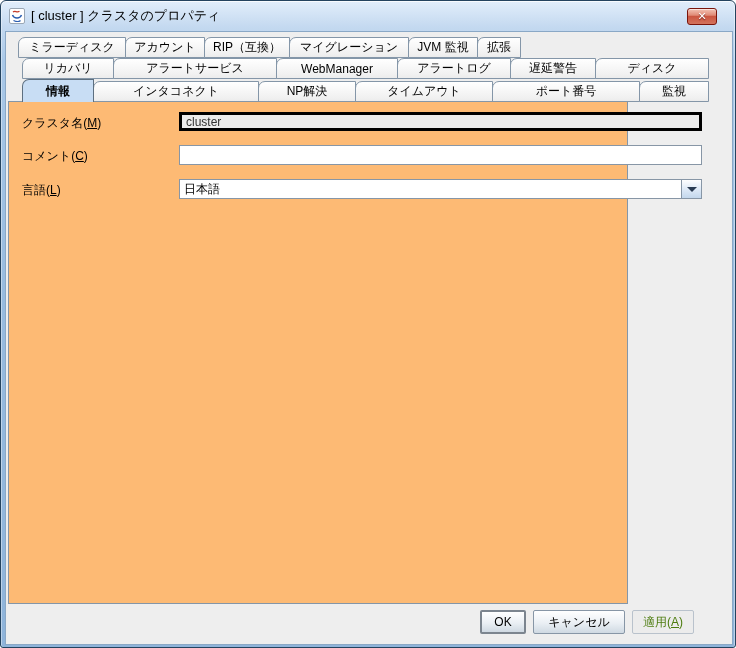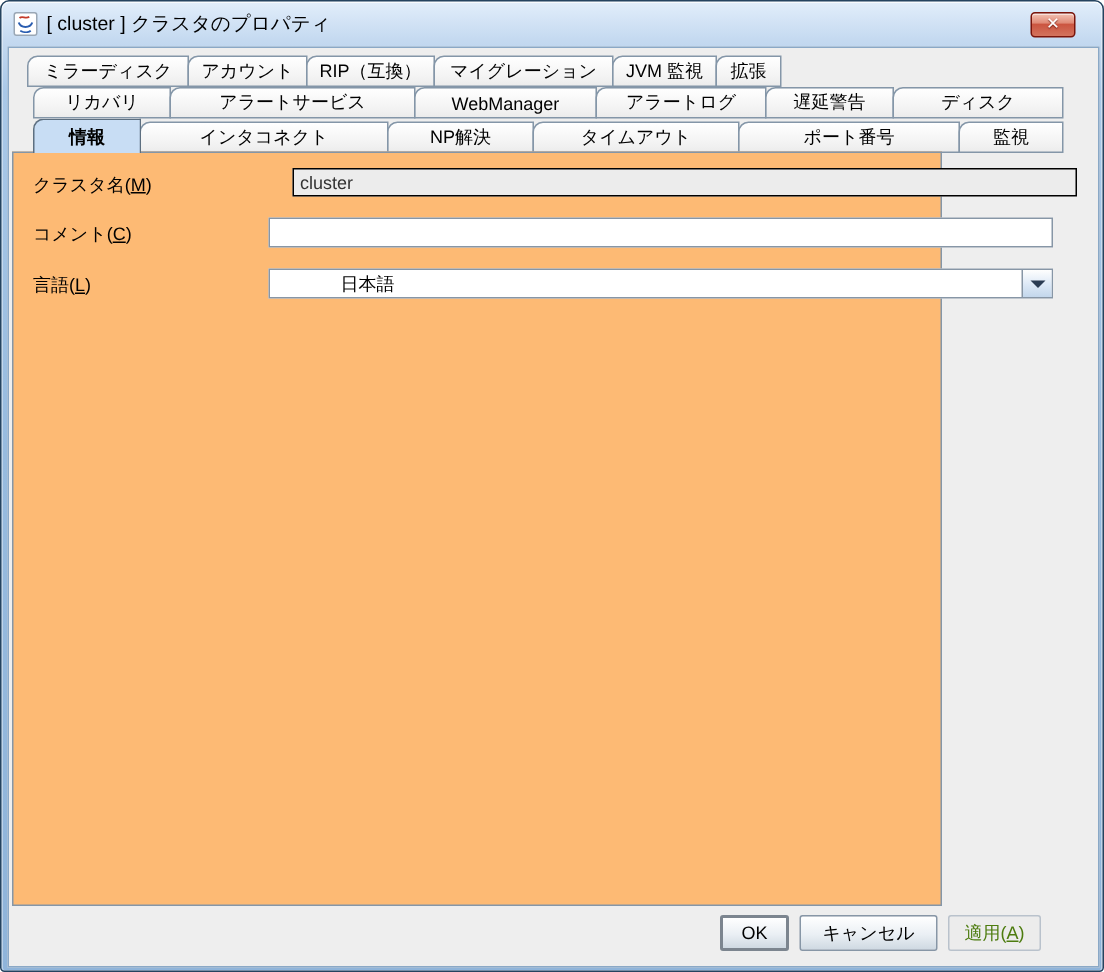--- a/index.html
+++ b/index.html
@@ -57,33 +57,33 @@
 
   
   .form-label { position:absolute; font-size:12px; color:#000; white-space:nowrap; }
   .form-label u { text-decoration:underline; }
   .lbl-cluster { left:13px; top:13px; }
   .lbl-comment { left:13px; top:46px; }
   .lbl-language { left:13px; top:80px; }
 
   .field-disabled {
     position:absolute; left:170px; top:10px; width:523px; height:19px;
-    background:#ececec; border:1px solid #000000; color:#333;
+    background:#ececec; border:3px solid #000000; color:#333;
     font-size:12px; font-family:"Liberation Sans","DejaVu Sans",sans-serif;
-    padding:0 4px; outline:none;margin-left:16px;
+    padding:0 4px; outline:none;
   }
   .field-text {
     position:absolute; left:170px; top:43px; width:523px; height:20px;
     background:#ffffff; border:1px solid #8796a6; color:#000;
     font-size:12px; font-family:"Liberation Sans","DejaVu Sans",sans-serif;
     padding:0 4px; outline:none;
   }
   .combo {
     position:absolute; left:170px; top:77px; width:523px; height:20px;
-    background:#ffffff; border:1px solid #8796a6; display:flex; align-items:center; cursor:pointer;padding-left:43px;
+    background:#ffffff; border:1px solid #8796a6; display:flex; align-items:center; cursor:pointer;
   }
   .combo-value { flex:1; font-size:12px; color:#000; padding-left:4px; }
   .combo-btn {
     width:20px; height:100%; border-left:1px solid #8796a6;
     background:linear-gradient(180deg,#fefefe,#dce8f6 55%,#c3d7ec);
     display:flex; align-items:center; justify-content:center;
   }
   .combo-arrow { width:0; height:0; border-left:5px solid transparent; border-right:5px solid transparent; border-top:5px solid #2a3b52; }
 
   

